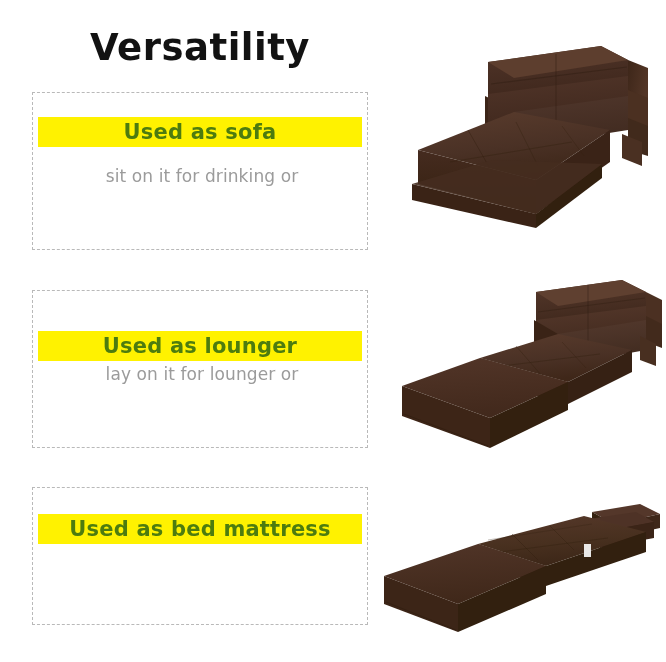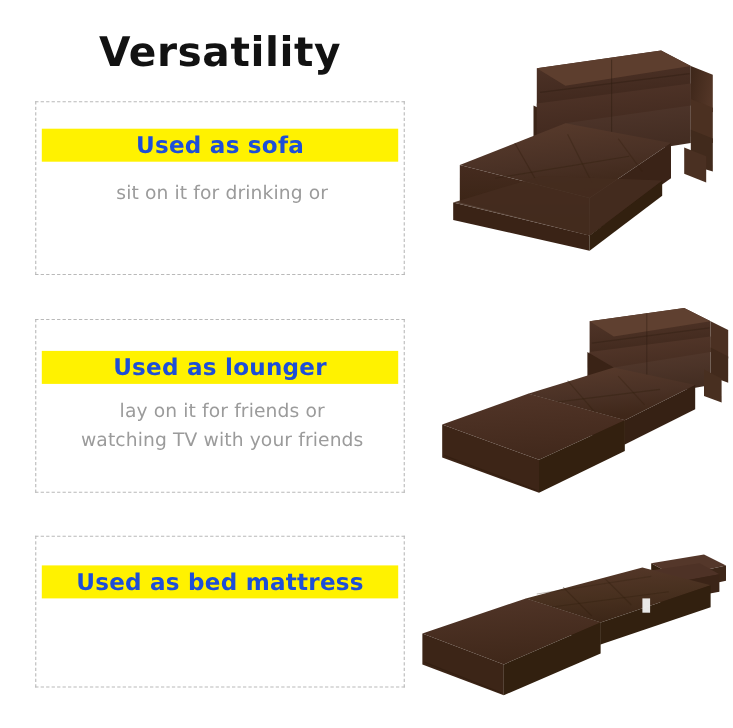--- a/index.html
+++ b/index.html
@@ -26,26 +26,26 @@
     background:#ffffff;
   }
   .card-1{top:92px;height:158px;}
   .card-2{top:290px;height:158px;}
   .card-3{top:487px;height:138px;}
 
   .hl{
     position:absolute;left:5px;right:5px;
     background:#fff200;
     text-align:center;
-    font-size:21px;font-weight:700;color:#1d4ed8;
+    font-size:21px;font-weight:700;color:#4d7c0f;
     line-height:30px;height:30px;
     letter-spacing:0.2px;
   }
   .card-1 .hl{top:24px;}
-  .card-2 .hl{top:28px;}
+  .card-2 .hl{top:40px;}
   .card-3 .hl{top:26px;}
 
   .body-text{
     position:absolute;left:8px;right:4px;
     text-align:center;
     font-size:17px;color:#9b9b9b;
     line-height:26px;
     letter-spacing:0.1px;
   }
   .card-1 .body-text{top:70px;}
@@ -69,22 +69,21 @@
   <div class="card card-1">
     <div class="hl">Used as sofa</div>
     <div class="body-text">
       <div>sit on it for drinking or</div>
     </div>
   </div>
 
   <div class="card card-2">
     <div class="hl">Used as lounger</div>
     <div class="body-text">
-      <div>lay on it for friends or</div>
-      <div>watching TV with your friends</div>
+      <div>lay on it for lounger or</div>
     </div>
   </div>
 
   <div class="card card-3">
     <div class="hl">Used as bed mattress</div>
   </div>
 
   <div class="photo ph-1">
     <svg width="270" height="195" viewBox="0 0 270 195">
       <defs>

